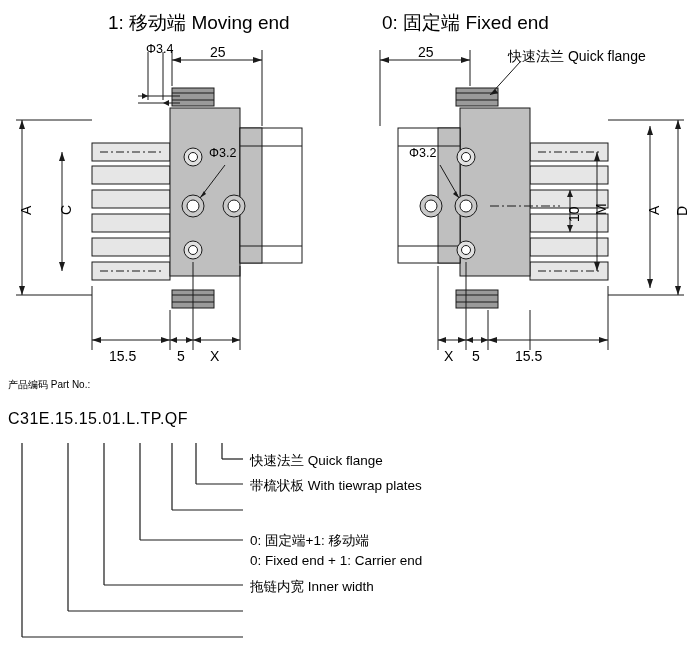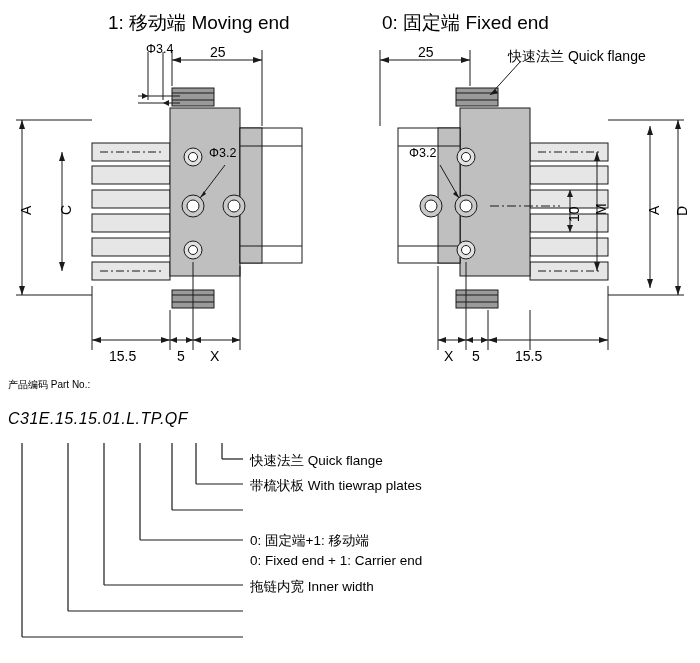--- a/index.html
+++ b/index.html
@@ -11,21 +11,21 @@
     position:relative;
     overflow:hidden;
   }
   .canvas{position:absolute;left:0;top:0;width:700px;height:663px;}
   .lbl{position:absolute;font-size:14px;color:#000;white-space:nowrap;}
   .lbl.sm{font-size:12.5px;}
   .title{position:absolute;font-size:19px;color:#000;white-space:nowrap;text-align:center;}
   .mono{font-family:"Liberation Sans", sans-serif;letter-spacing:1px;}
   svg{position:absolute;left:0;top:0;}
   .partno-head{position:absolute;font-size:10px;color:#000;}
-  .partno{position:absolute;font-size:16px;color:#000;letter-spacing:0.5px;font-style:italic;}
+  .partno{position:absolute;font-size:16px;color:#000;letter-spacing:0.5px;}
   .legend{position:absolute;font-size:13.5px;color:#000;white-space:nowrap;}
   .rot{transform-origin:0 0;}
 </style>
 </head>
 <body>
 
 <div class="canvas">
 
   <svg width="700" height="380" viewBox="0 0 700 380">
     <g stroke="#1a1a1a" fill="none" stroke-width="1">

